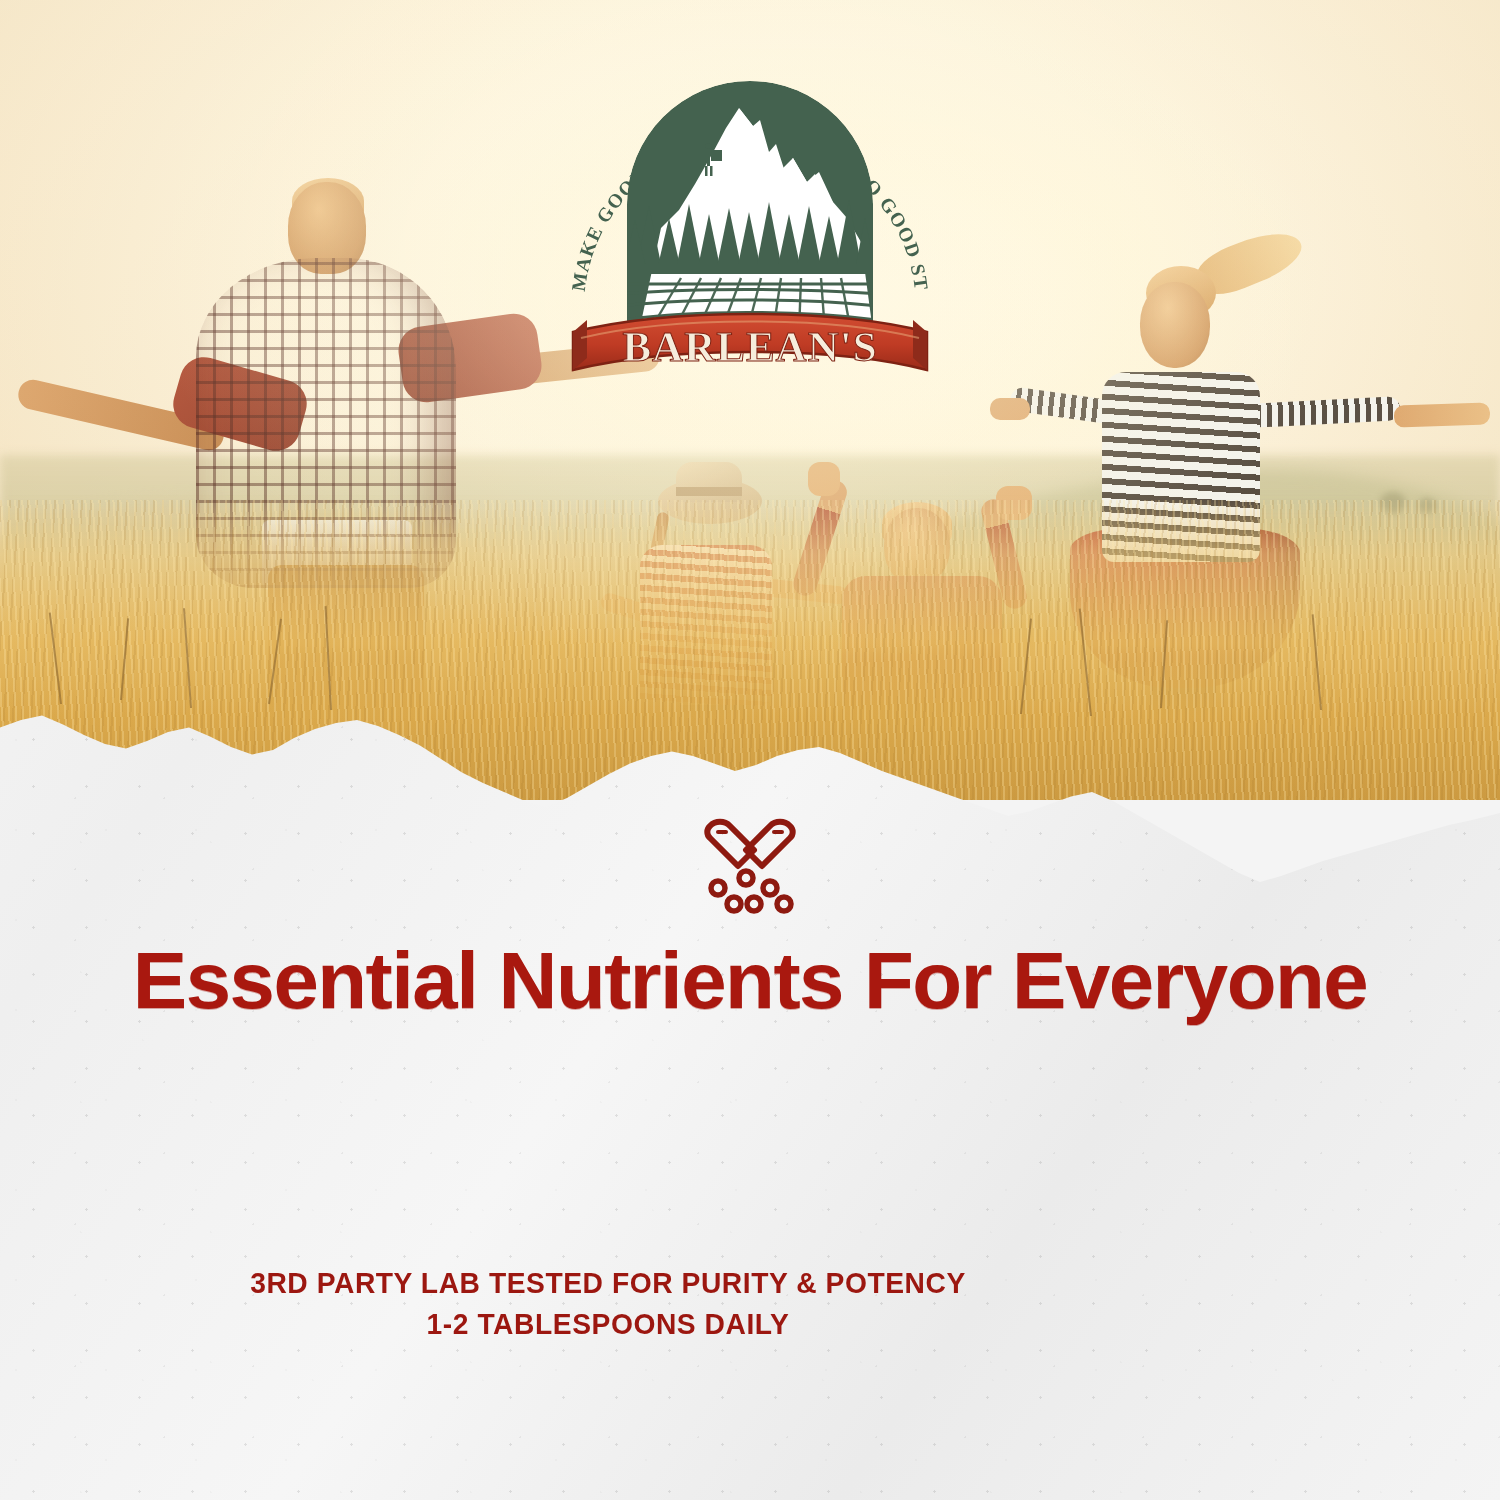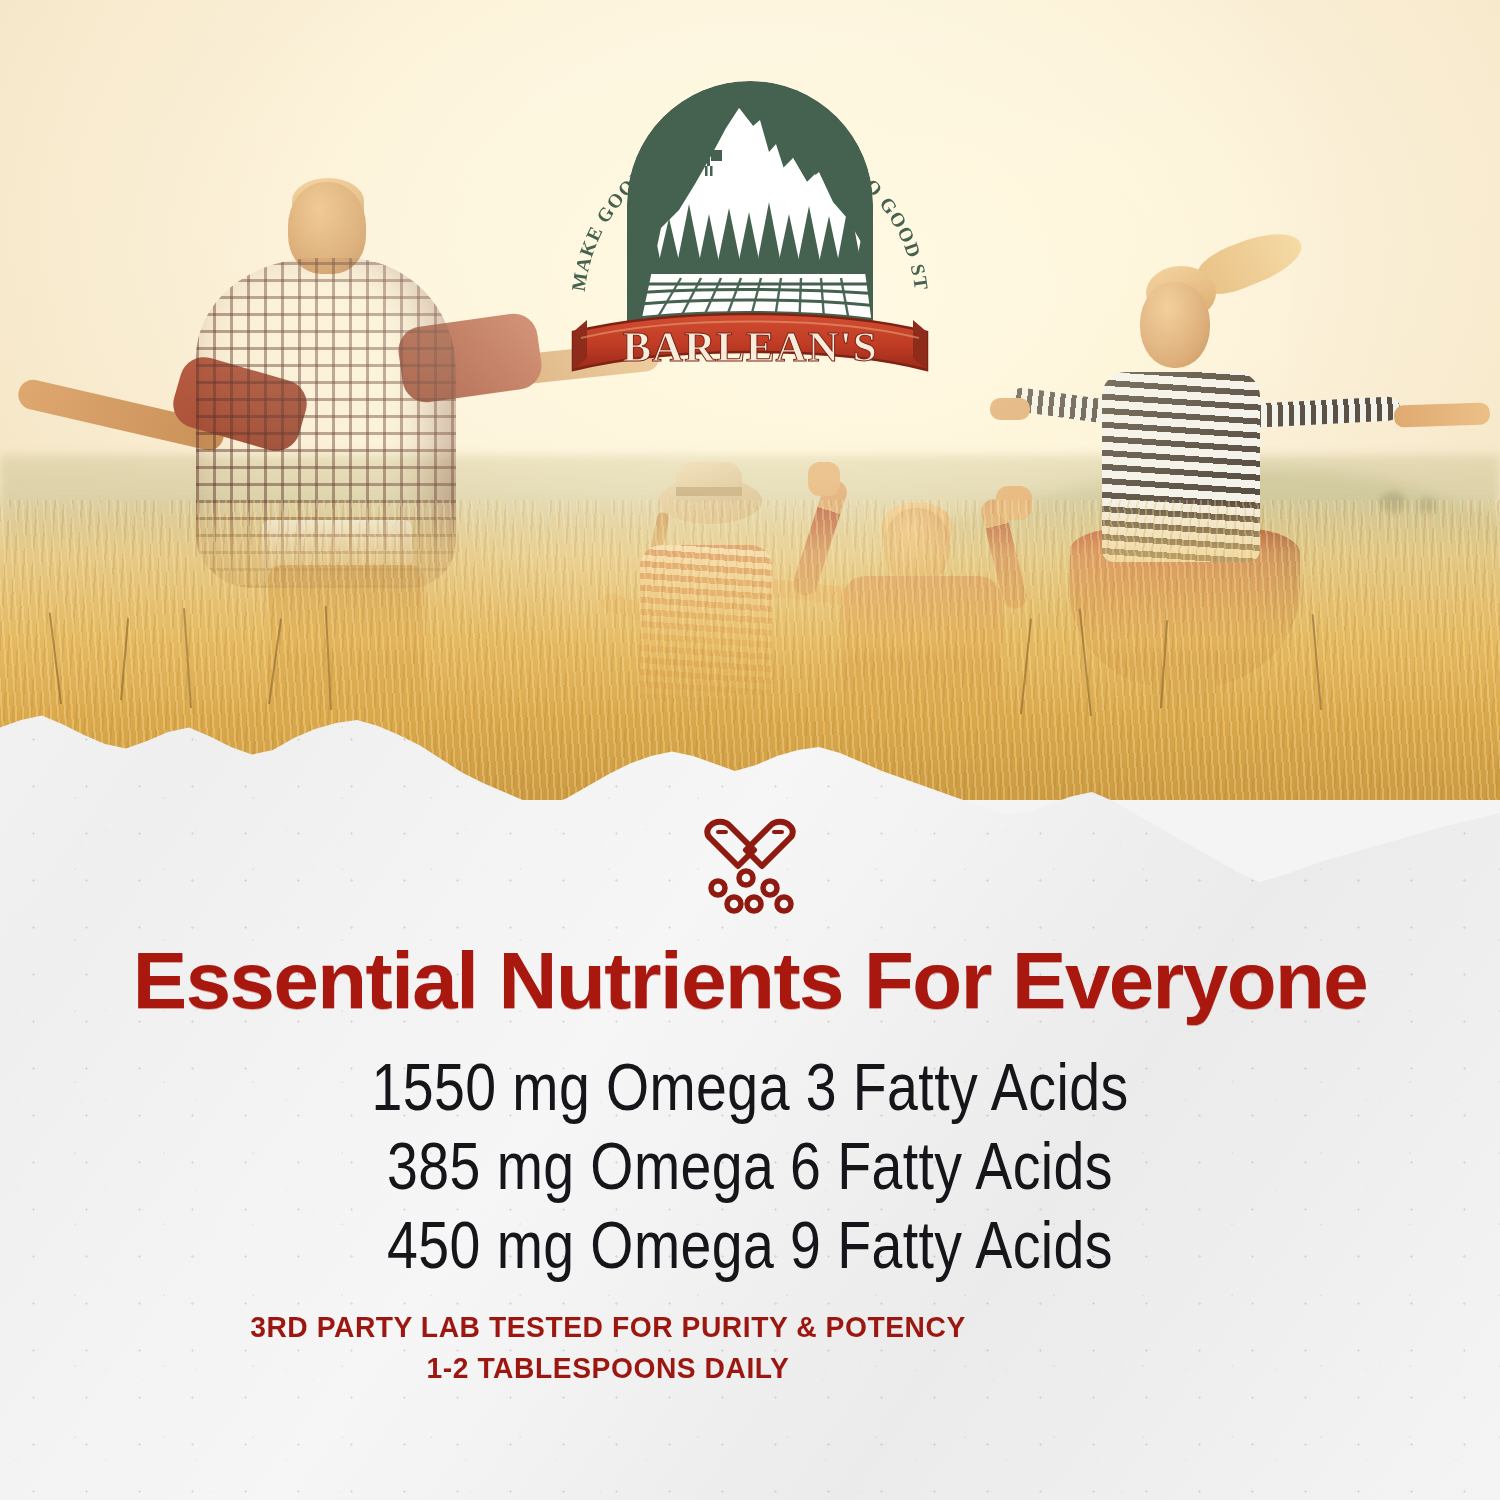--- a/index.html
+++ b/index.html
@@ -195,21 +195,21 @@
     color:#a9180f;white-space:nowrap;
     transform:scaleX(1.02);
     text-shadow:0 1px 0 rgba(160,20,12,.35);
   }
   .omega-list{position:absolute;left:0;top:1048px;width:1500px;text-align:center;}
   .omega-line{
     font-family:"Liberation Sans Narrow","Liberation Sans", sans-serif;
     font-size:66px;line-height:79px;color:#16161a;white-space:nowrap;
     transform:scaleX(.84);font-weight:400;letter-spacing:.5px;
   }
-  .footnotes{position:absolute;left:0;top:1306px;width:1216px;text-align:center;}
+  .footnotes{position:absolute;left:0;top:1262px;width:1216px;text-align:center;}
   .foot-line{
     font-family:"Liberation Sans", sans-serif;font-weight:bold;
     font-size:30px;line-height:41px;letter-spacing:.6px;
     color:#9c1710;white-space:nowrap;transform:scaleX(.94);
   }
 </style>
 </head>
 <body>
 
 <div id="stage">
@@ -392,24 +392,19 @@
         <circle cx="80" cy="76" r="7"></circle>
         <circle cx="44" cy="92" r="7"></circle>
         <circle cx="64" cy="92" r="7"></circle>
         <circle cx="94" cy="92" r="7"></circle>
       </g>
     </svg>
   </div>
 
   <div class="headline">Essential Nutrients For Everyone</div>
 
-  <div class="omega-list">
-    <div class="omega-line">1550 mg Omega 3 Fatty Acids</div>
-    <div class="omega-line">385 mg Omega 6 Fatty Acids</div>
-    <div class="omega-line">450 mg Omega 9 Fatty Acids</div>
-  </div>
 
   <div class="footnotes">
     <div class="foot-line">3RD PARTY LAB TESTED FOR PURITY &amp; POTENCY</div>
     <div class="foot-line">1-2 TABLESPOONS DAILY</div>
   </div>
 
 </div>
 
 </body></html>

